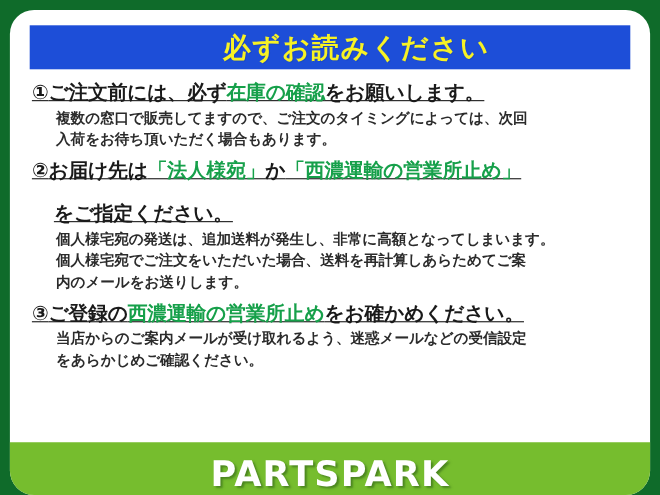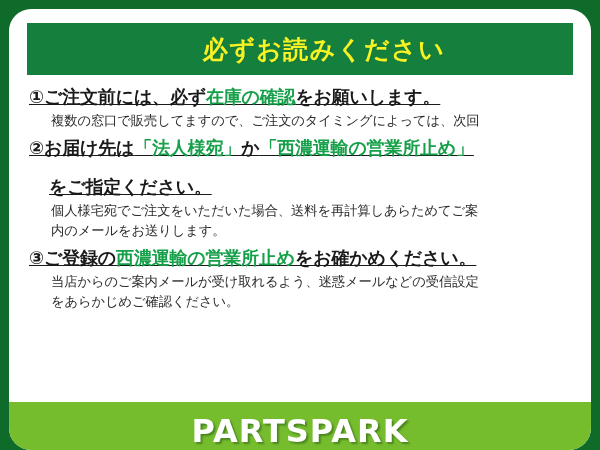--- a/index.html
+++ b/index.html
@@ -29,22 +29,22 @@
     width: 582px;
     height: 441px;
     background: #ffffff;
     border-radius: 22px;
     padding: 14px 18px 0 18px;
     overflow: hidden;
   }
 
   .title-band {
     box-sizing: border-box;
-    height: 52px;
-    background: #15803d;
+    height: 40px;
+    background: #1d4ed8;
     display: flex;
     align-items: center;
     justify-content: center;
     margin: 0 0 10px 0;
     padding-left: 48px;
   }
 
   .title-text {
     color: #f7f224;
     font-size: 25px;
@@ -79,21 +79,21 @@
     margin-top: 15px;
   }
 
   .em-green {
     color: #16a04a;
   }
 
   .item-sub {
     color: #2b2b2b;
     font-size: 13.3px;
-    font-weight: normal;
+    font-weight: bold;
     line-height: 1.48;
     letter-spacing: -0.1px;
     padding-left: 22px;
     margin-top: 2px;
   }
 
   .item-sub div {
     white-space: nowrap;
   }
 
@@ -132,29 +132,31 @@
     </div>
 
     <div class="body-area">
 
       <div class="item">
         <div class="item-heading">
           <span>①</span><span>ご注文前には、必ず</span><span class="em-green">在庫の確認</span><span>をお願いします。</span>
         </div>
         <div class="item-sub">
           <div>複数の窓口で販売してますので、ご注文のタイミングによっては、次回</div>
+          <div>入荷をお待ち頂いただく場合もあります。</div>
         </div>
       </div>
 
       <div class="item">
         <div class="item-heading">
           <span>②</span><span>お届け先は</span><span class="em-green">「法人様宛」</span><span>か</span><span class="em-green">「西濃運輸の営業所止め」</span>
           <span class="heading-indent">をご指定ください。</span>
         </div>
         <div class="item-sub">
+          <div>個人様宅宛の発送は、追加送料が発生し、非常に高額となってしまいます。</div>
           <div>個人様宅宛でご注文をいただいた場合、送料を再計算しあらためてご案</div>
           <div>内のメールをお送りします。</div>
         </div>
       </div>
 
       <div class="item">
         <div class="item-heading">
           <span>③</span><span>ご登録の</span><span class="em-green">西濃運輸の営業所止め</span><span>をお確かめください。</span>
         </div>
         <div class="item-sub">

